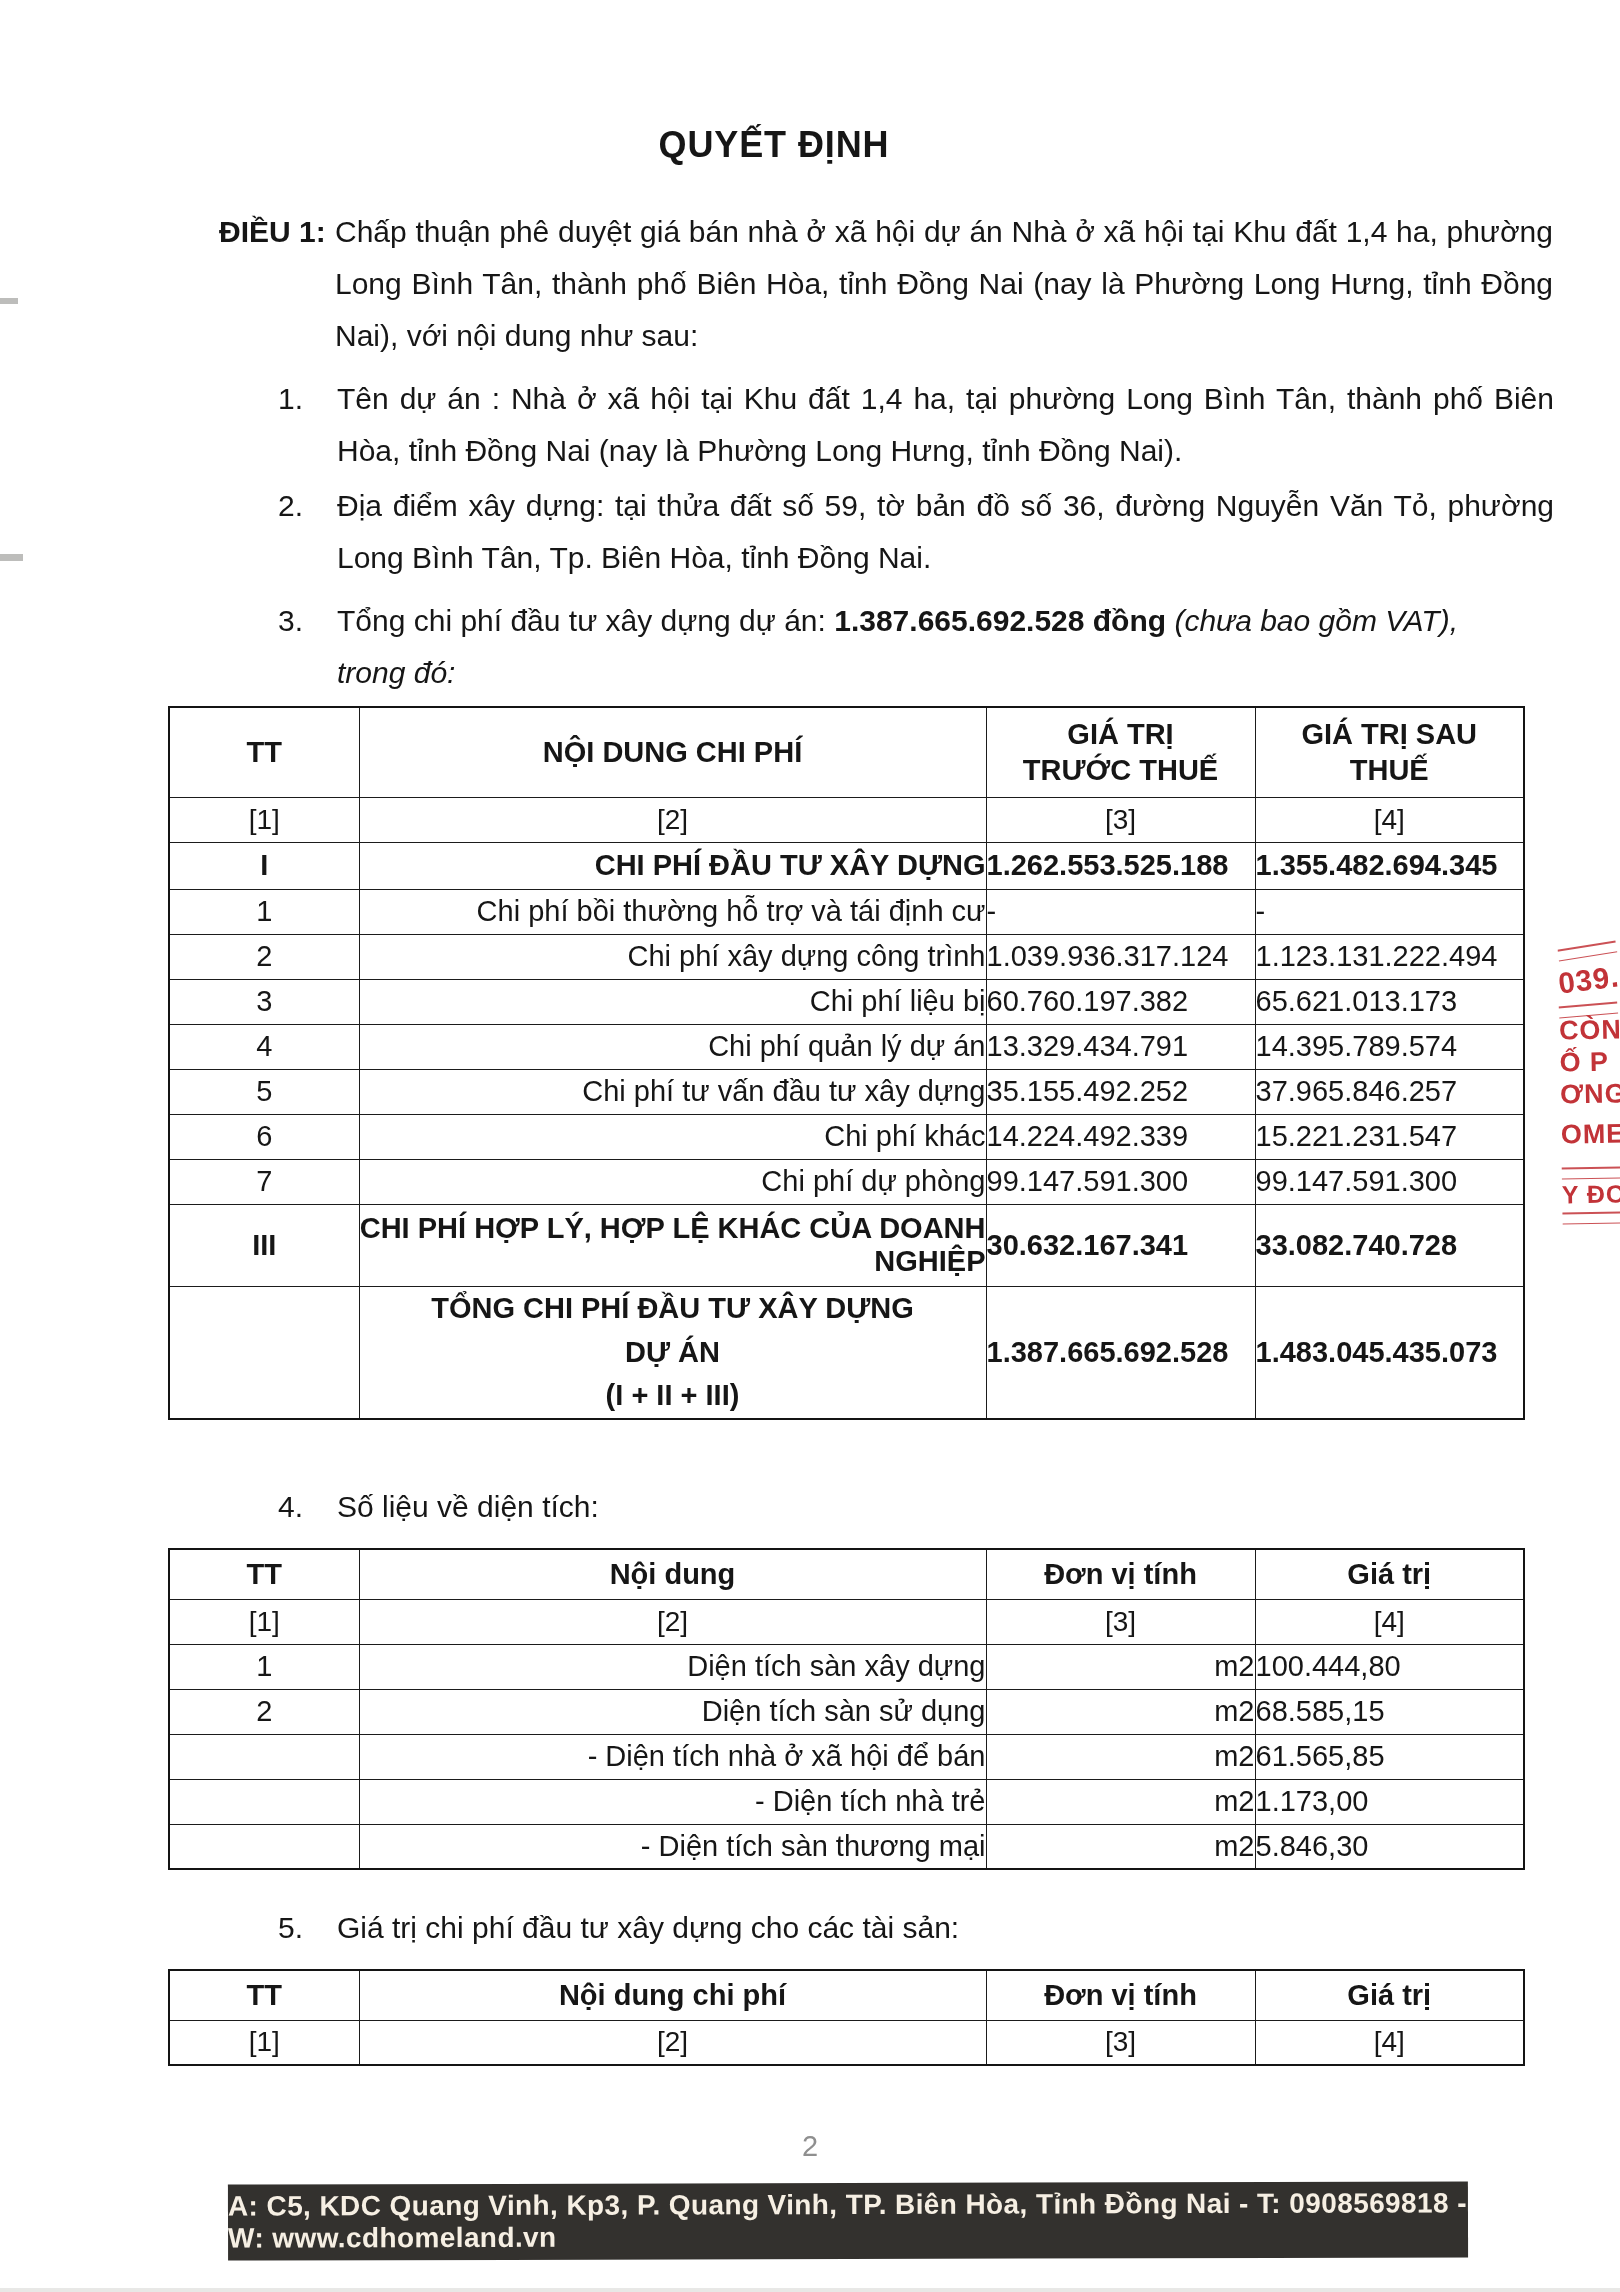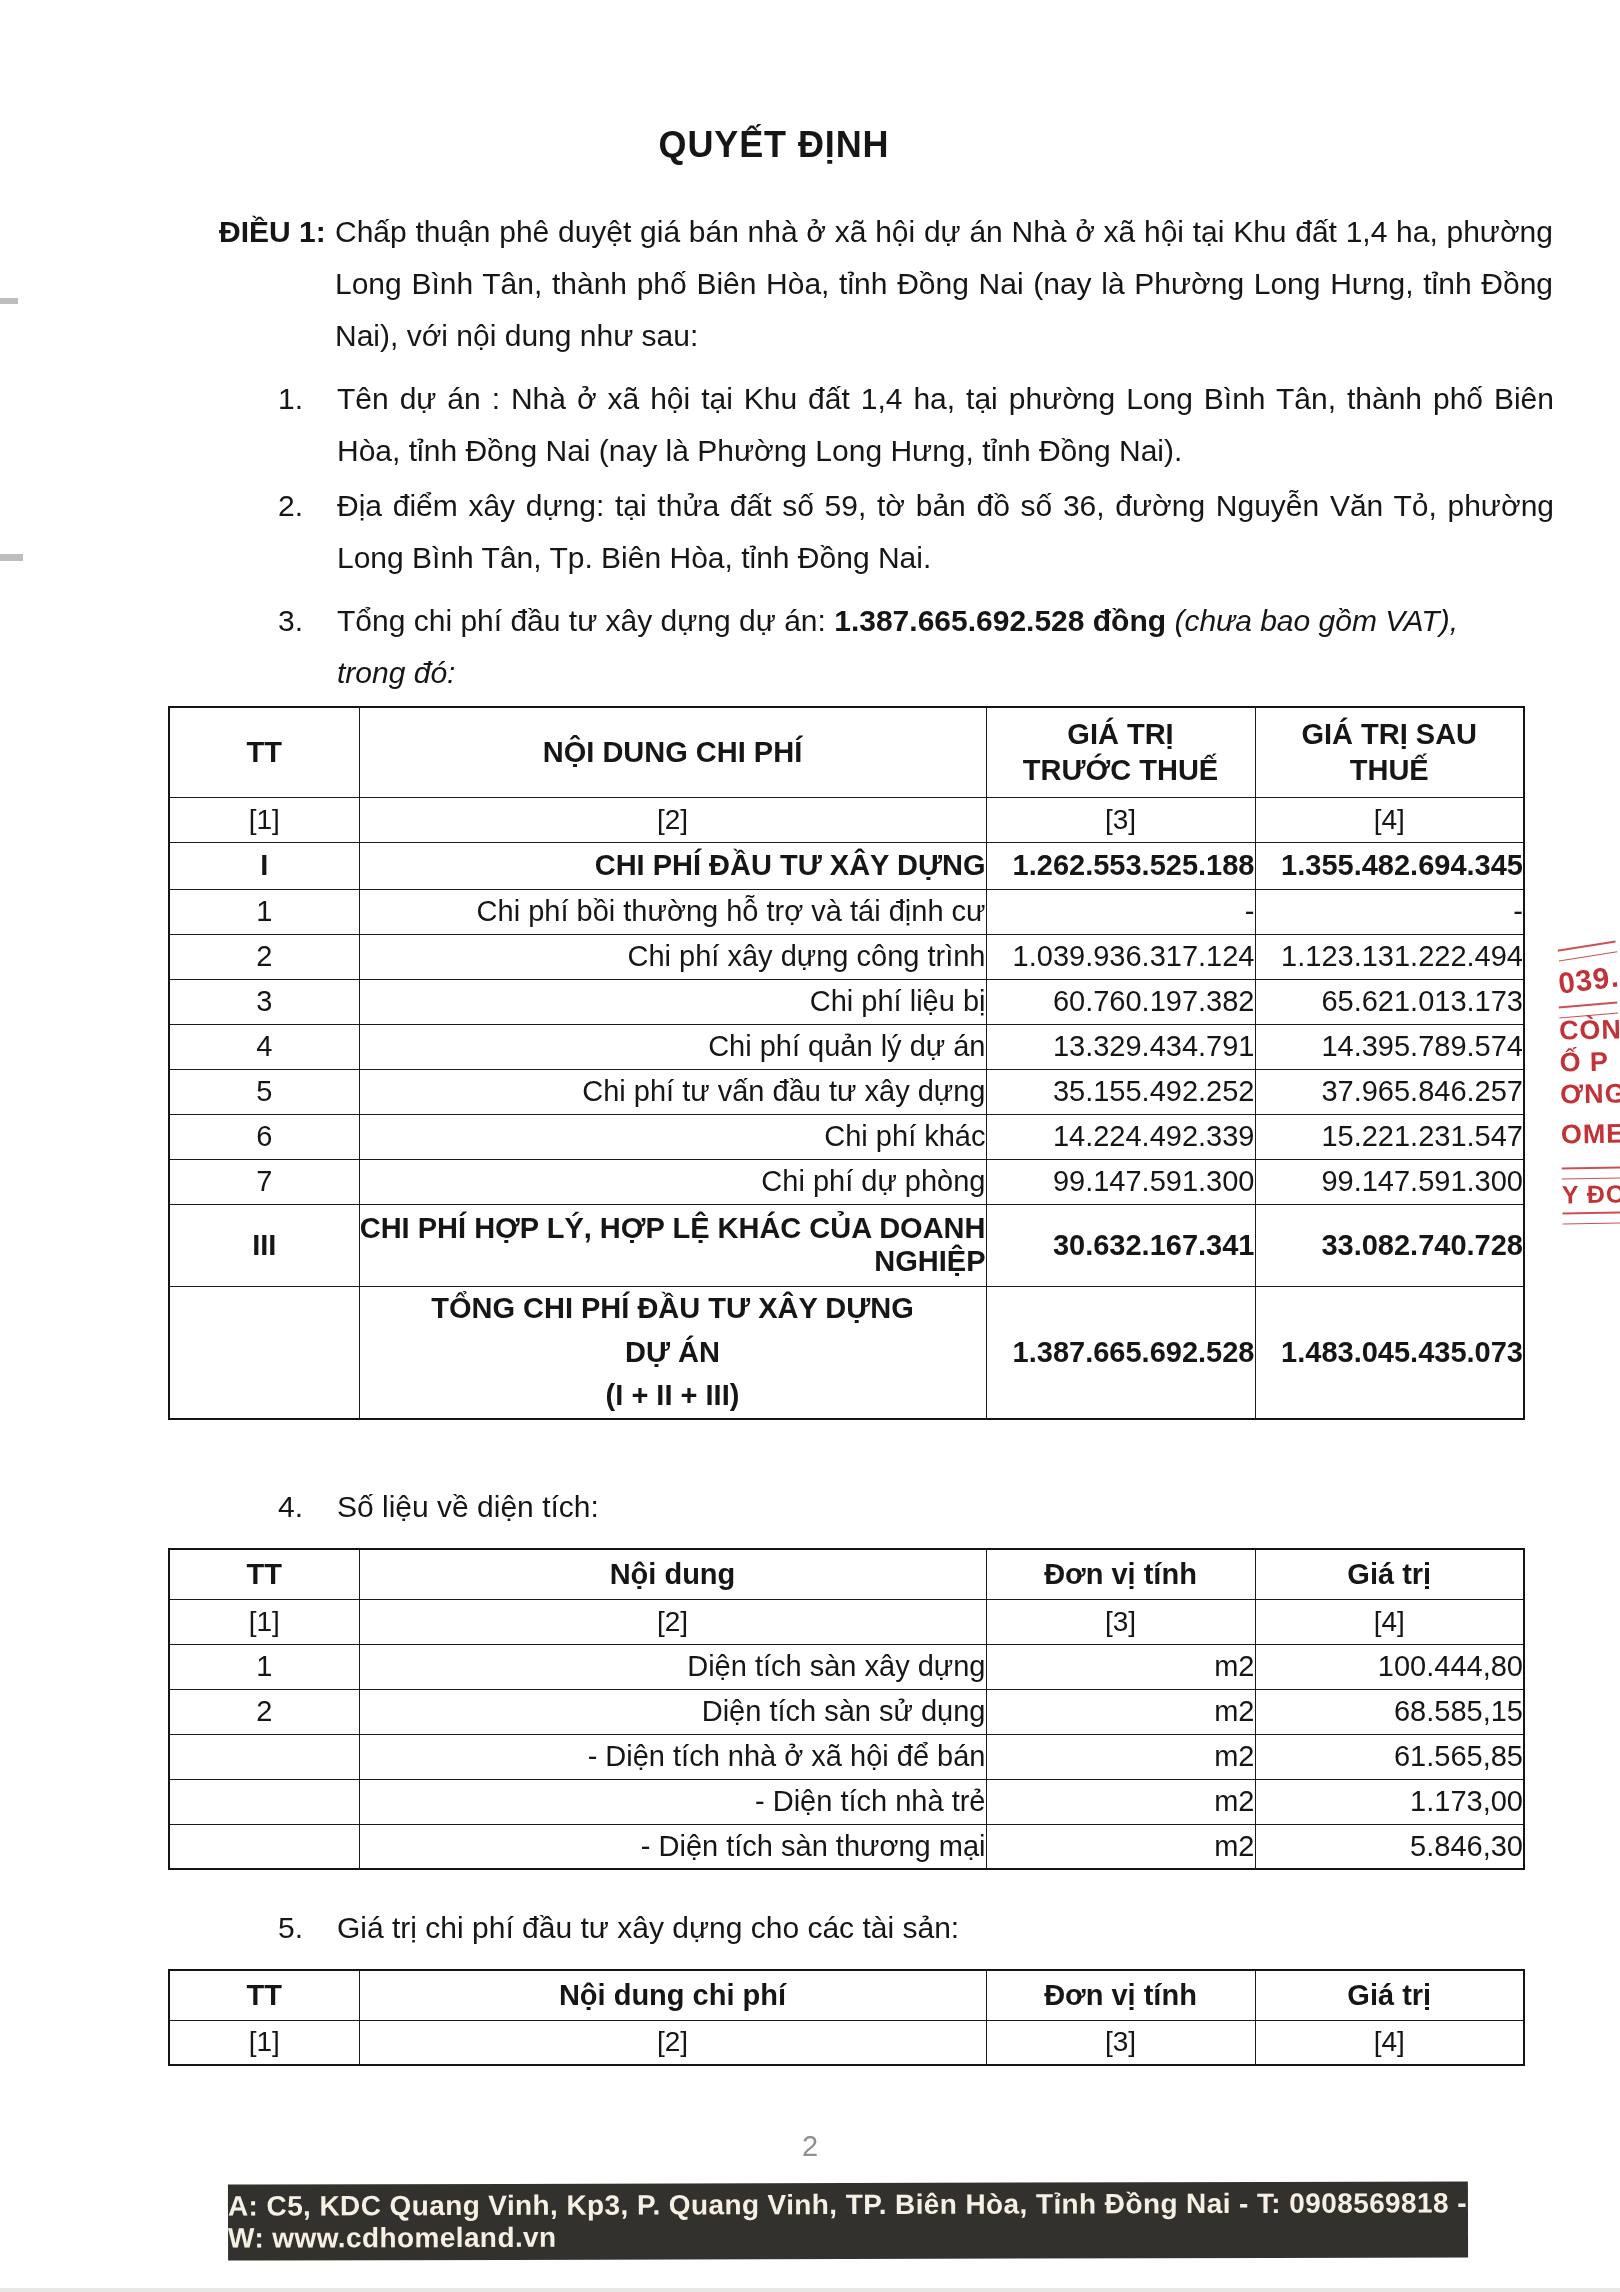--- a/index.html
+++ b/index.html
@@ -46,21 +46,21 @@
     font-size:29px;
   }
   table.doc td{
     border:1.8px solid #1b1b1b;
     vertical-align:middle;
     padding:0;
   }
   table.doc{border:2.7px solid #141414;}
   td.c-tt{text-align:center;}
   td.c-label{text-align:right;padding:0 14.3px;}
-  td.c-num{text-align:right;padding:0 18px 0 5.4px;}
+  td.c-num{text-align:left;padding:0 18px 0 5.4px;}
   td.c-center{text-align:right;}
   tr.hdr td{font-weight:700;text-align:center;white-space:pre-line;line-height:1.25;}
   tr.sub td{text-align:center;font-size:28px;}
   tr.boldrow td{font-weight:700;}
   tr.totalrow td.c-label{text-align:center;font-weight:700;white-space:pre-line;line-height:1.5;margin-left:12px;}
   .h-hdr{height:90px}.h-hdr2{height:50px}.h-sub{height:45px}
   .h-sec{height:47px}.h-std{height:45px}.h-iii{height:82px}.h-tot{height:133px}
   
   .stamp{
     position:absolute;left:1560px;top:940px;width:60px;height:287px;

